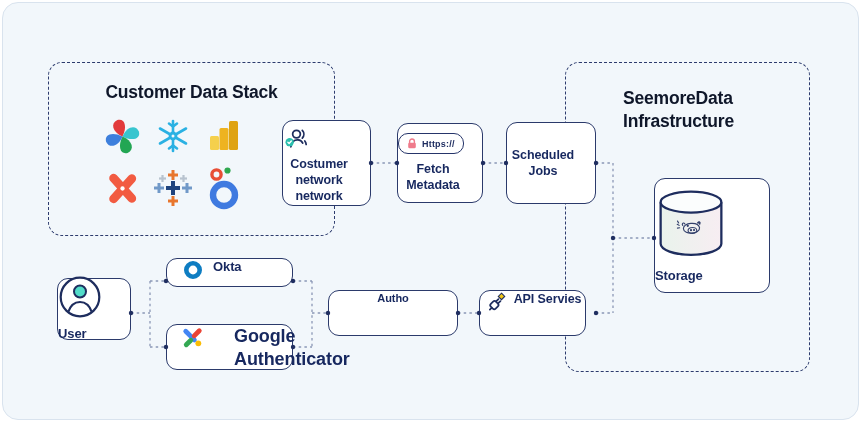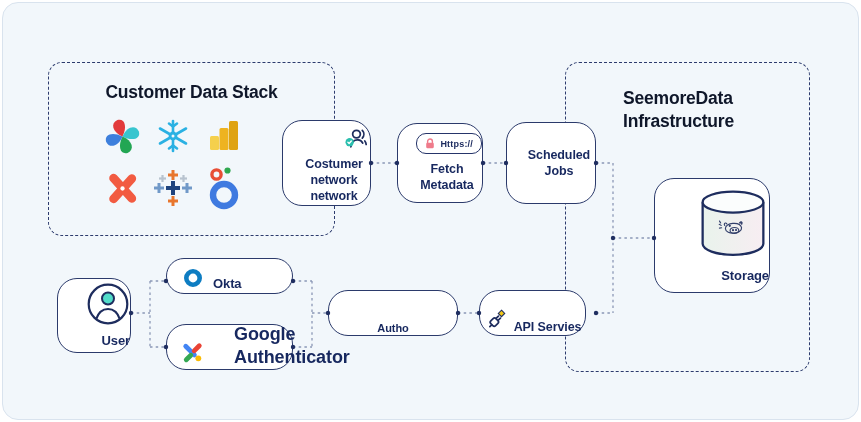--- a/index.html
+++ b/index.html
@@ -22,38 +22,38 @@
   }
   #customer-title{position:absolute;left:0;top:18px;width:100%;text-align:center;}
   #infra-title{position:absolute;left:57px;top:24px;width:160px;text-align:left;}
   .logo-grid{
     position:absolute;left:50px;top:50px;
     display:grid;grid-template-columns:repeat(3,46px);grid-auto-rows:46px;
     column-gap:5px;row-gap:6px;
   }
   .logo-cell{display:flex;align-items:center;justify-content:center;}
   .node{
-    position:absolute;background:#ffffff;border:1.4px solid #2b3a6b;border-radius:20px;
-    display:flex;align-items:flex-end;justify-content:center;z-index:5;
+    position:absolute;background:#ffffff;border:1.4px solid #2b3a6b;border-radius:11px;
+    display:flex;align-items:flex-start;justify-content:center;z-index:5;
     color:#17285f;font-weight:600;text-align:center;box-sizing:border-box;
   }
   .node .lbl{font-size:12.5px;line-height:1.28;letter-spacing:-0.1px;}
   .col{flex-direction:column;}
   .row{flex-direction:row;}
   #node-network-policy{left:282px;top:120px;width:89px;height:86px;padding-top:4px;}
   #node-network-policy .lbl{width:72px;}
   #node-fetch{left:397px;top:123px;width:86px;height:80px;}
   #node-fetch .lbl{width:70px;margin-top:7px;}
   #node-scheduled{left:506px;top:122px;width:90px;height:82px;}
   #node-scheduled .lbl{width:72px;}
   #node-storage{left:654px;top:178px;width:116px;height:115px;}
   #node-storage .lbl{font-size:13px;margin-top:4px;}
-  #node-user{left:57px;top:278px;width:74px;height:75px;}
+  #node-user{left:57px;top:278px;width:74px;height:62px;}
   #node-user .lbl{font-size:13px;margin-top:3px;}
-  #node-okta{left:166px;top:258px;width:127px;height:36px;justify-content:flex-start;padding-left:15px;gap:9px;}
+  #node-okta{left:166px;top:258px;width:127px;height:29px;justify-content:flex-start;padding-left:15px;gap:9px;}
   #node-ga{left:166px;top:324px;width:127px;height:46px;justify-content:flex-start;padding-left:13px;gap:8px;}
   #node-ga .lbl{width:84px;text-align:left;font-size:18px;margin-left:21px;}
   #node-okta .lbl{font-size:13px;}
   #node-autho{left:328px;top:290px;width:130px;height:46px;}
   #node-autho .lbl{font-size:11px;}
   #node-api{left:479px;top:290px;width:107px;height:46px;gap:7px;}
   #node-api .lbl{font-size:12.5px;white-space:nowrap;}
   .https-badge{
     display:flex;align-items:center;gap:5px;height:19px;padding:0 8px;
     border:1.4px solid #26356a;border-radius:10px;background:#fff;

